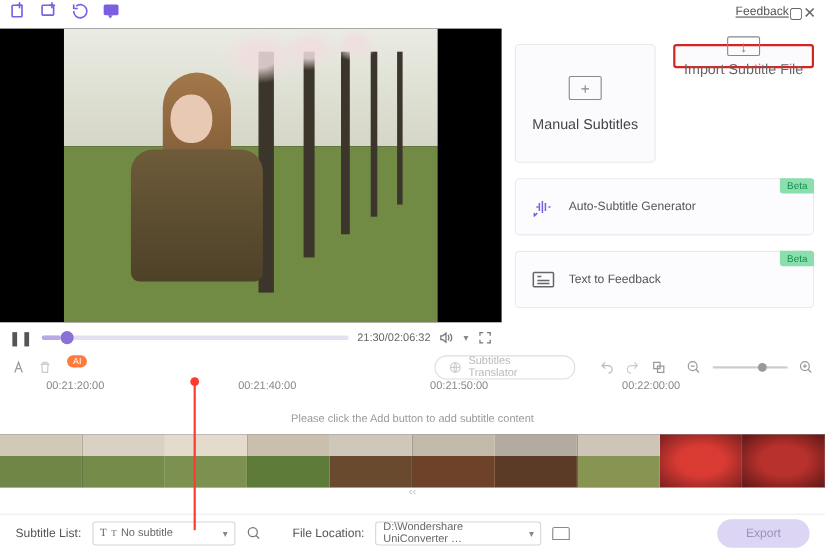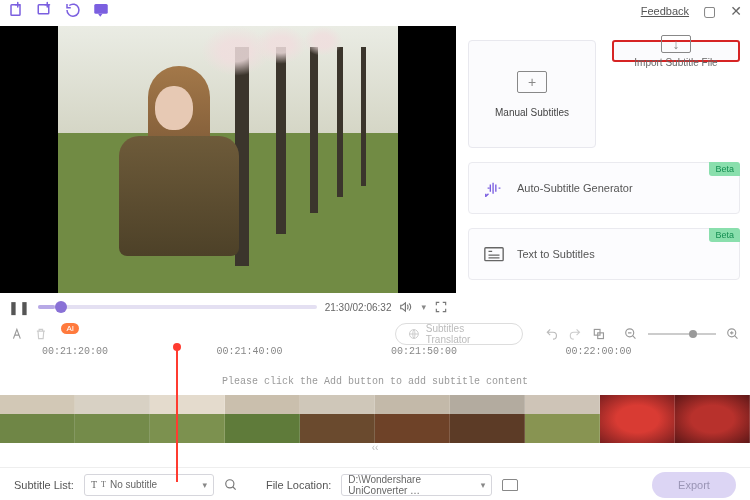--- a/index.html
+++ b/index.html
@@ -1,21 +1,21 @@
 <!DOCTYPE html>
 <html><head>
 <meta charset="utf-8">
 <style>
 * { margin: 0; padding: 0; box-sizing: border-box; }
 body { width: 750px; height: 500px; font-family: Arial, sans-serif; font-size: 11px; color: #555; background: #fff; overflow: hidden; }
 
 .titlebar { height: 22px; display: flex; align-items: center; padding: 0 8px; }
 .t-icons { display: flex; gap: 10px; }
 .t-icons svg { width: 18px; height: 18px; }
-.t-right { margin-left: auto; display: flex; align-items: center; gap: 14px; color: #666; }
+.t-right { margin-left: auto; display: flex; align-items: center; color: #666; }
 .t-right a { text-decoration: underline; cursor: pointer; color: #555; }
 .win-btn { font-size: 14px; cursor: pointer; }
 
 .main-row { display: flex; height: 296px; margin-top: 4px; }
 
 .player { width: 456px; }
 .video-box { width: 456px; height: 267px; background: #000; display: flex; align-items: center; justify-content: center; }
 .frame { width: 340px; height: 267px; position: relative; overflow: hidden; }
 .sky { position: absolute; inset: 0; height: 40%; background: linear-gradient(#eaece4,#d5d6c6); }
 .grass { position: absolute; top: 40%; left: 0; right: 0; bottom: 0; background: #718b44; }
@@ -32,33 +32,33 @@
 .seek-fill { width: 6%; height: 100%; background: #b7a9e6; border-radius: 2px; }
 .seek-thumb { position: absolute; left: 6%; top: -4px; width: 12px; height: 12px; background: #8971d6; border-radius: 50%; }
 .time { font-size: 10px; color: #666; }
 .ctl-ic { width: 14px; height: 14px; cursor: pointer; }
 
 .right-pane { flex: 1; padding: 14px 10px 8px 12px; }
 .cards-row { display: flex; gap: 16px; justify-content: center; }
 .card { width: 128px; height: 108px; border: 1px solid #e8e8ee; border-radius: 4px; background: #fbfbfd; display: flex; flex-direction: column; align-items: center; justify-content: center; gap: 14px; color: #444; cursor: pointer; }
 .card.sel { border: 2px solid #d62424; }
 .card-ic { width: 30px; height: 22px; border: 1.5px solid #888; border-radius: 2px; display: flex; align-items: center; justify-content: center; font-size: 14px; color: #888; }
-.card span { font-size: 10px; }
+.card span { font-size: 13px; }
 
 .hcard { margin-top: 14px; height: 52px; border: 1px solid #eaeaef; border-radius: 4px; display: flex; align-items: center; padding: 0 14px; gap: 12px; cursor: pointer; background: #fcfcfe; position: relative; }
 .hcard-ic { width: 22px; height: 18px; display: flex; align-items: center; justify-content: center; }
 .badge { position: absolute; top: -1px; right: -1px; background: #8adfad; color: #158f52; font-size: 9px; padding: 2px 6px; border-radius: 0 3px 0 3px; text-align: center; }
 
 .tools { height: 24px; display: flex; align-items: center; padding: 0 10px; gap: 10px; color: #aaa; }
 .ai-pill { background: #ff7a3d; color: #fff; font-size: 8px; padding: 1px 5px; border-radius: 7px; position: relative; top: -6px; left: 4px; }
 .trans-box { height: 22px; border: 1px solid #ddd; border-radius: 12px; padding: 0 12px; display: flex; align-items: center; gap: 6px; color: #bbb; font-size: 10px; margin-left: 310px; }
 .zoom-track { width: 70px; height: 2px; background: #ccc; position: relative; }
 .zoom-thumb { width: 8px; height: 8px; background: #999; border-radius: 50%; position: absolute; left: 60%; top: -3px; }
 
-.timeline { height: 92px; font-family: Liberation Mono, monospace; }
+.timeline { height: 92px; }
 .ruler { height: 26px; display: flex; position: relative; padding: 0 10px 0 42px; }
 .tick { flex: 1; font-size: 10px; color: #888; }
 .playhead { position: absolute; left: 176px; top: 0; width: 2px; height: 136px; background: #ff3b30; z-index: 5; }
 .ph-dot { position: absolute; top: -3px; left: -3px; width: 8px; height: 8px; background: #ff3b30; border-radius: 50%; }
 .empty-msg { text-align: center; color: #9a9a9a; font-size: 10px; padding: 4px 0 8px; }
 .strip { height: 48px; display: flex; background: #333; }
 .clip { flex: 1; position: relative; overflow: hidden; }
 .clip::after { content: ""; position: absolute; inset: 0; border-right: 1px solid rgba(255,255,255,.15); }
 .c1 { background: linear-gradient(#d2c8b6 40%,#6f8646 40%); }
 .c2 { background: linear-gradient(#d8d1c4 40%,#748b4a 40%); }
@@ -170,21 +170,21 @@
       <span>Auto-Subtitle Generator</span>
       <span class="badge">Beta</span>
     </div>
     <div class="hcard">
       <div class="hcard-ic">
           <svg viewBox="0 0 24 20" fill="none" stroke="#666" stroke-width="1.5">
             <rect x="2" y="3" width="20" height="14" rx="1"></rect>
             <path d="M6 7h4M6 11h12M6 14h12"></path>
           </svg>
         </div>
-      <span>Text to Subtitles</span>
+      <span>Text to Feedback</span>
       <span class="badge">Beta</span>
     </div>
   </div>
 </div>
 
 <div class="tools">
   <svg class="ctl-ic" viewBox="0 0 24 24" fill="none" stroke="#999" stroke-width="2">
       <path d="M6 20L12 4l6 16M8 14h8"></path>
     </svg>
   <svg class="ctl-ic" viewBox="0 0 24 24" fill="none" stroke="#ccc" stroke-width="2">

